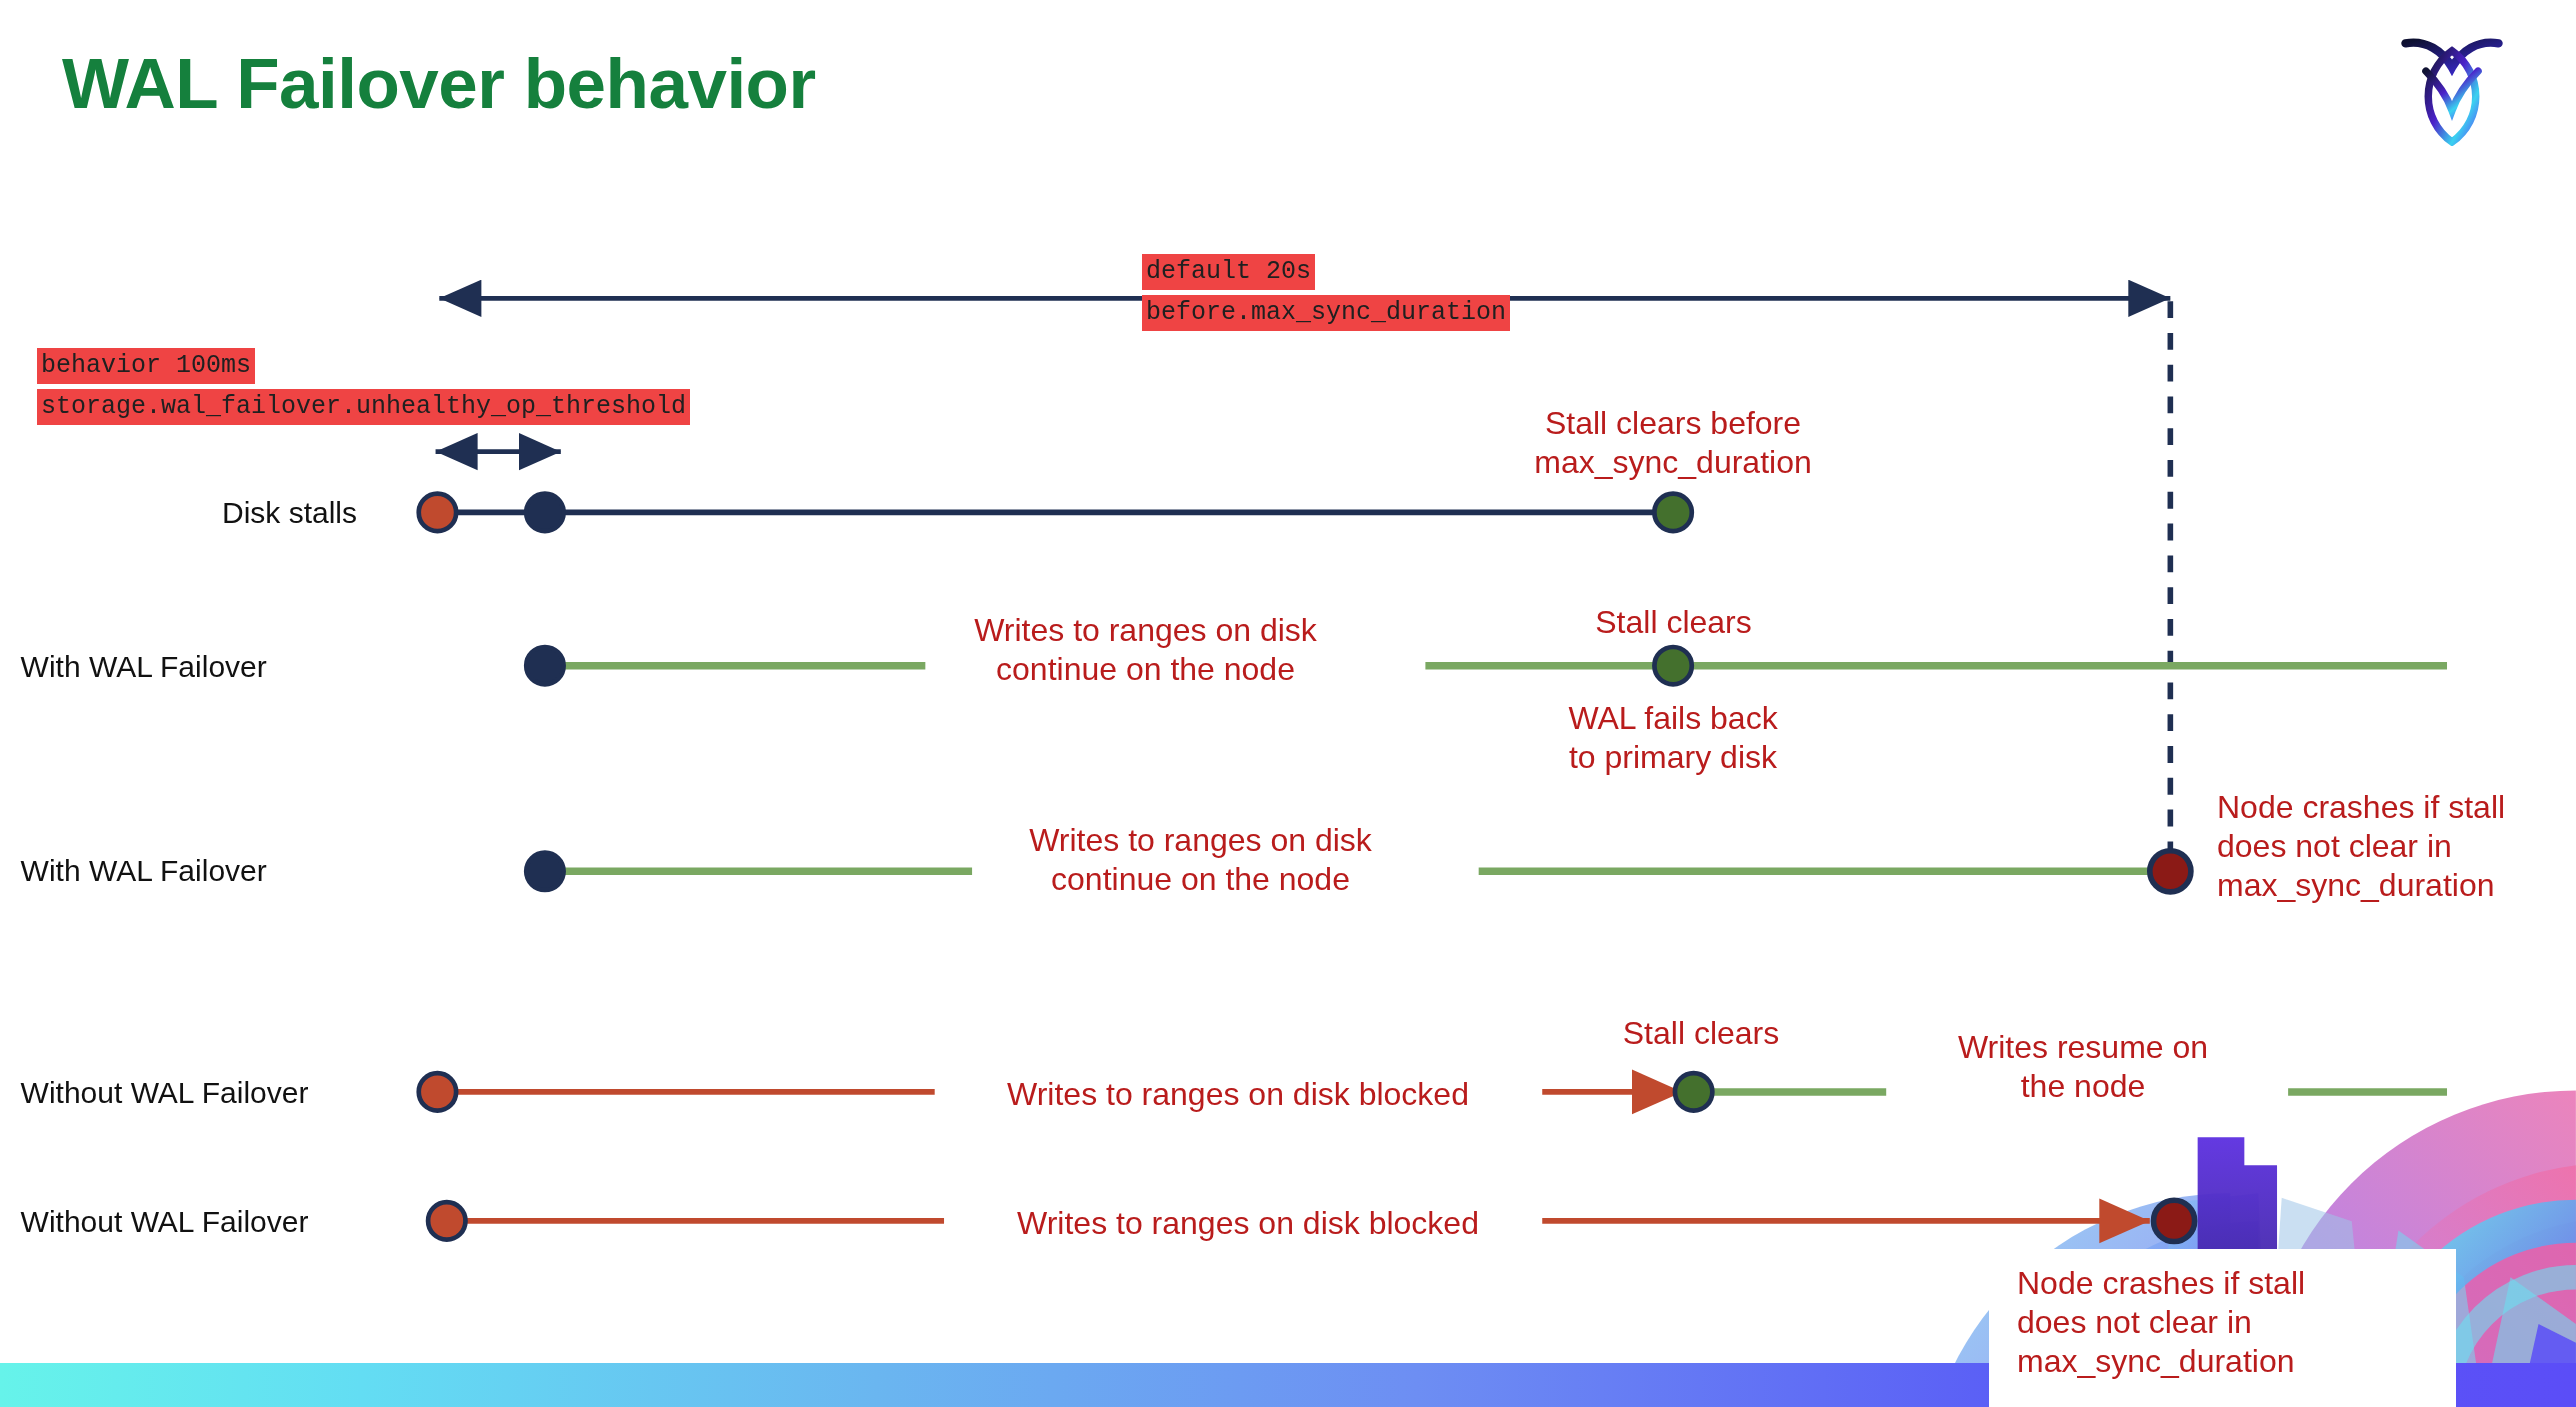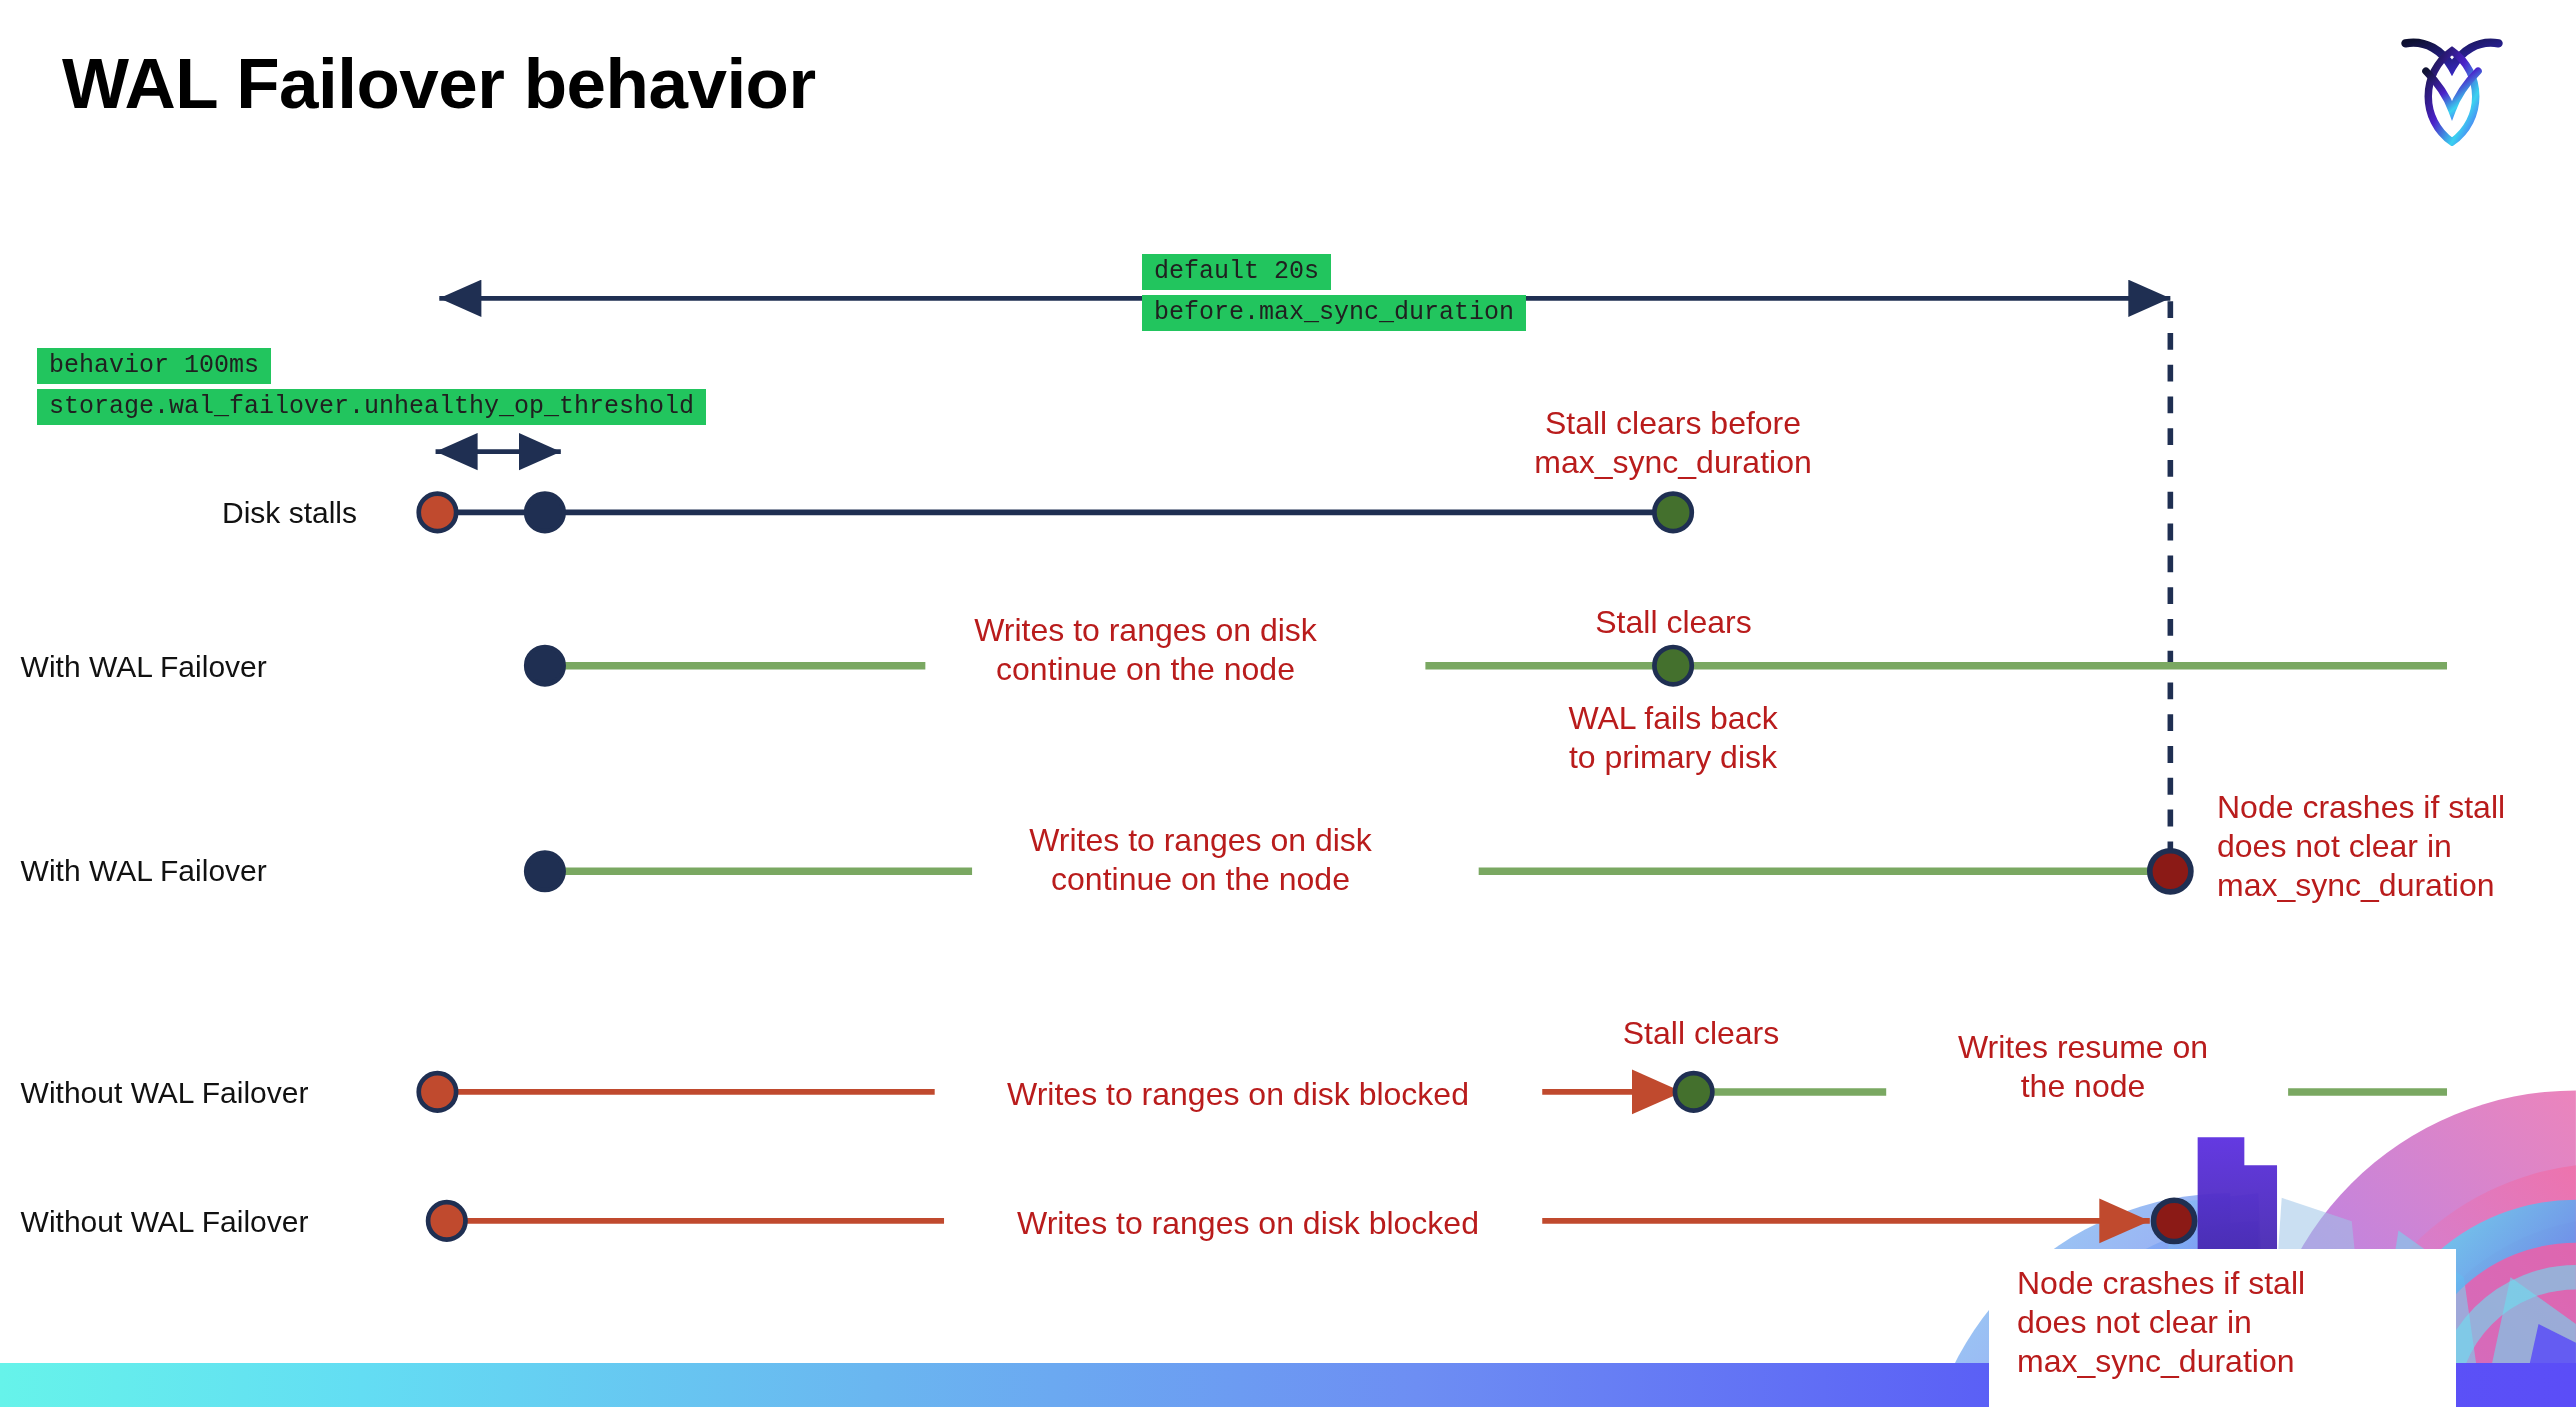--- a/index.html
+++ b/index.html
@@ -18,36 +18,36 @@
 
   
   .bottom-bar{
     position:absolute;left:0;bottom:0;width:2576px;height:45px;
     background:linear-gradient(90deg,#66f3ea 0%,#63ddf3 14%,#6ab6f0 34%,#6d8ef3 55%,#5a5ef6 78%,#5b4df7 100%);
   }
 
   
   .title{
     position:absolute;left:62px;top:45px;
-    font-size:71px;font-weight:bold;color:#000000;letter-spacing:-0.5px;
+    font-size:71px;font-weight:bold;color:#15803d;letter-spacing:-0.5px;
     line-height:1.1;white-space:nowrap;
   }
 
   
   .logo{position:absolute;left:2398px;top:30px;width:108px;height:116px;}
 
   
   .wires{position:absolute;left:0;top:0;width:2576px;height:1408px;}
 
   
   .code-chip{
     position:absolute;
     font-family:"Liberation Mono", monospace;
-    font-size:25px;color:#202020;background:#22c55e;
-    line-height:1.45;white-space:nowrap;padding:0 12px;
+    font-size:25px;color:#202020;background:#ef4444;
+    line-height:1.45;white-space:nowrap;padding:0 4px;
   }
 
   
   .lbl{
     position:absolute;color:#b91c1c;font-size:32px;line-height:1.22;
     white-space:pre-line;
   }
   .lbl.c{text-align:center;}
   .lbl.l{text-align:left;}
 

